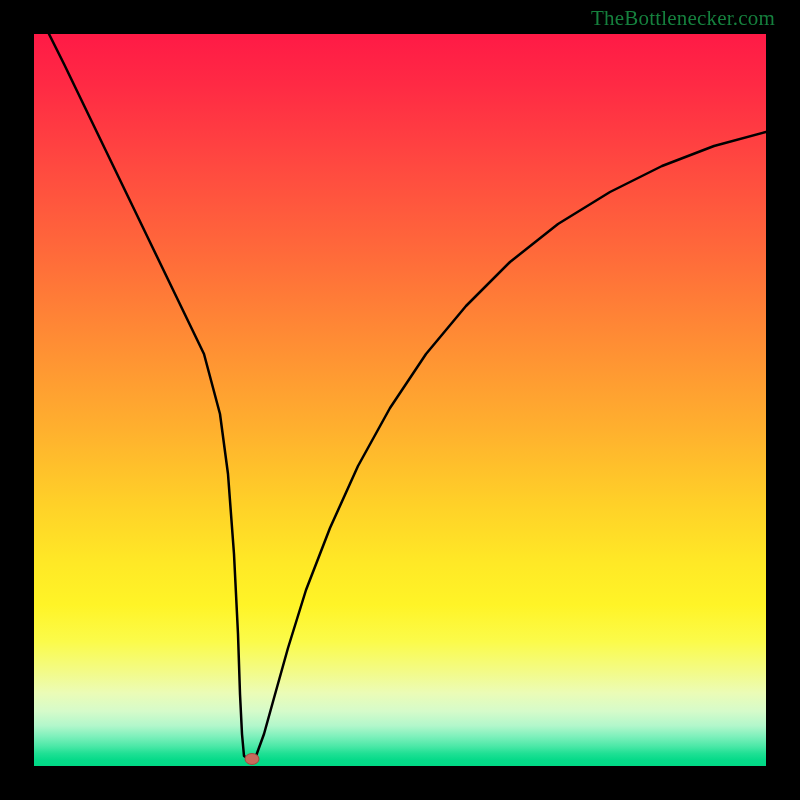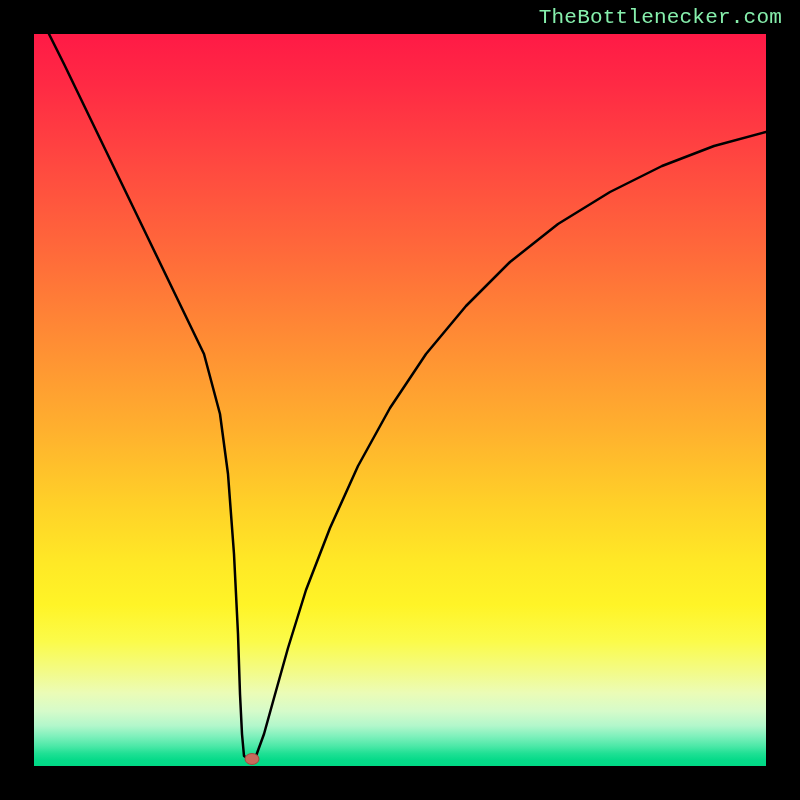--- a/index.html
+++ b/index.html
@@ -52,24 +52,24 @@
       #00d885 100%
     );
   }
   .curve {
     position: absolute;
     inset: 0;
   }
   .watermark {
     position: absolute;
     top: 6px;
-    right: 18px;
-    font-family: Liberation Mono, monospace;
+    right: 25px;
+    font-family: Liberation Serif, serif;
     font-size: 21px;
-    color: #86efac;
+    color: #15803d;
     letter-spacing: 0.2px;
     user-select: none;
   }
 </style>
 </head>
 <body>
 <div class="frame">
   <div class="watermark">TheBottlenecker.com</div>
   <div class="plot-area">
     <div class="gradient"></div>

